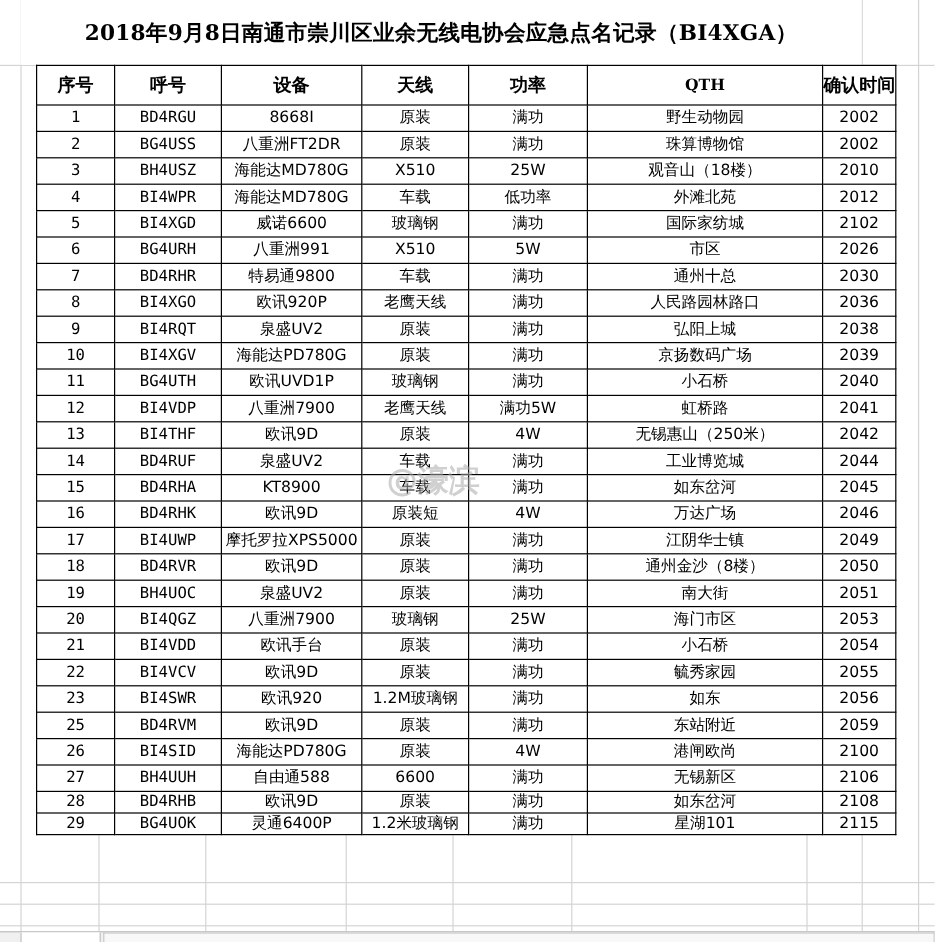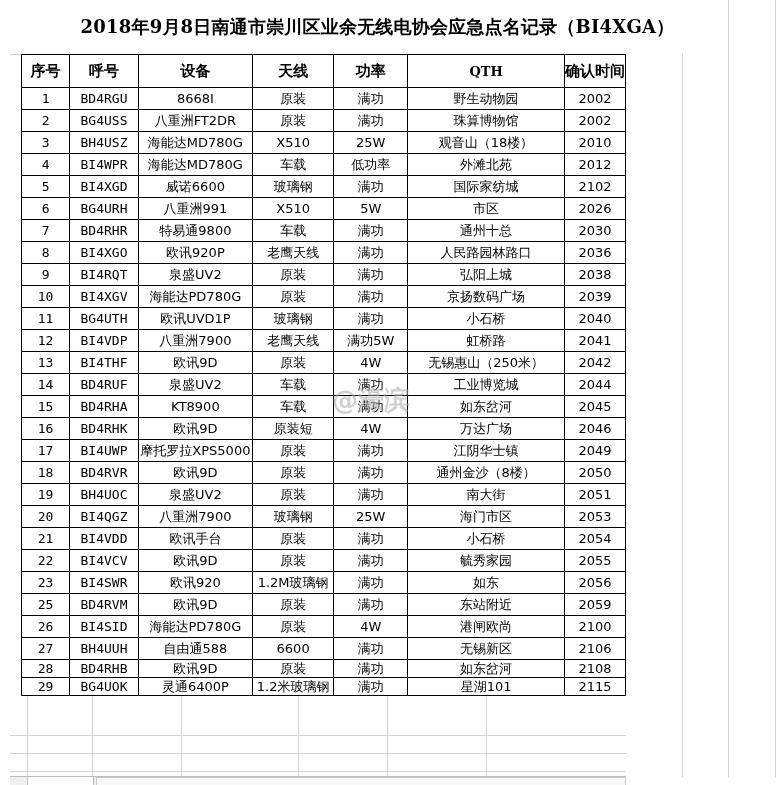--- a/index.html
+++ b/index.html
@@ -4,43 +4,42 @@
   <style>
     html, body {
       margin: 0; padding: 0;
       width: 779px; height: 785px;
       background: #ffffff;
       overflow: hidden;
       font-family: "DejaVu Sans", "Liberation Sans", sans-serif;
     }
     .sheet {
       position: relative;
-      width: 616px; height: 785px;
+      width: 779px; height: 785px;
       background: #ffffff;
-      margin-left: 10px;
     }
     
     .grid-v {
       position: absolute; top: 0; bottom: 8px; width: 1px; background: #d4d4d4;
     }
     .grid-h {
       position: absolute; left: 0; right: 0; height: 1px; background: #d4d4d4;
     }
     .title {
       position: absolute;
       left: 17px; top: 0; width: 701px; height: 54px;
       display: flex; align-items: center; justify-content: center;
       font-family: "DejaVu Serif", "Liberation Serif", serif;
       font-size: 18px; font-weight: bold; color: #000;
       letter-spacing: 0.2px;
       background: #fff;
     }
     table.record {
       position: absolute;
-      left: 11px; top: 54px;
+      left: 30px; top: 54px;
       border-collapse: collapse;
       table-layout: fixed;
       background: #fff;
     }
     table.record th, table.record td {
       border: 1px solid #000;
       padding: 0;
       text-align: center;
       white-space: nowrap;
       overflow: hidden;

